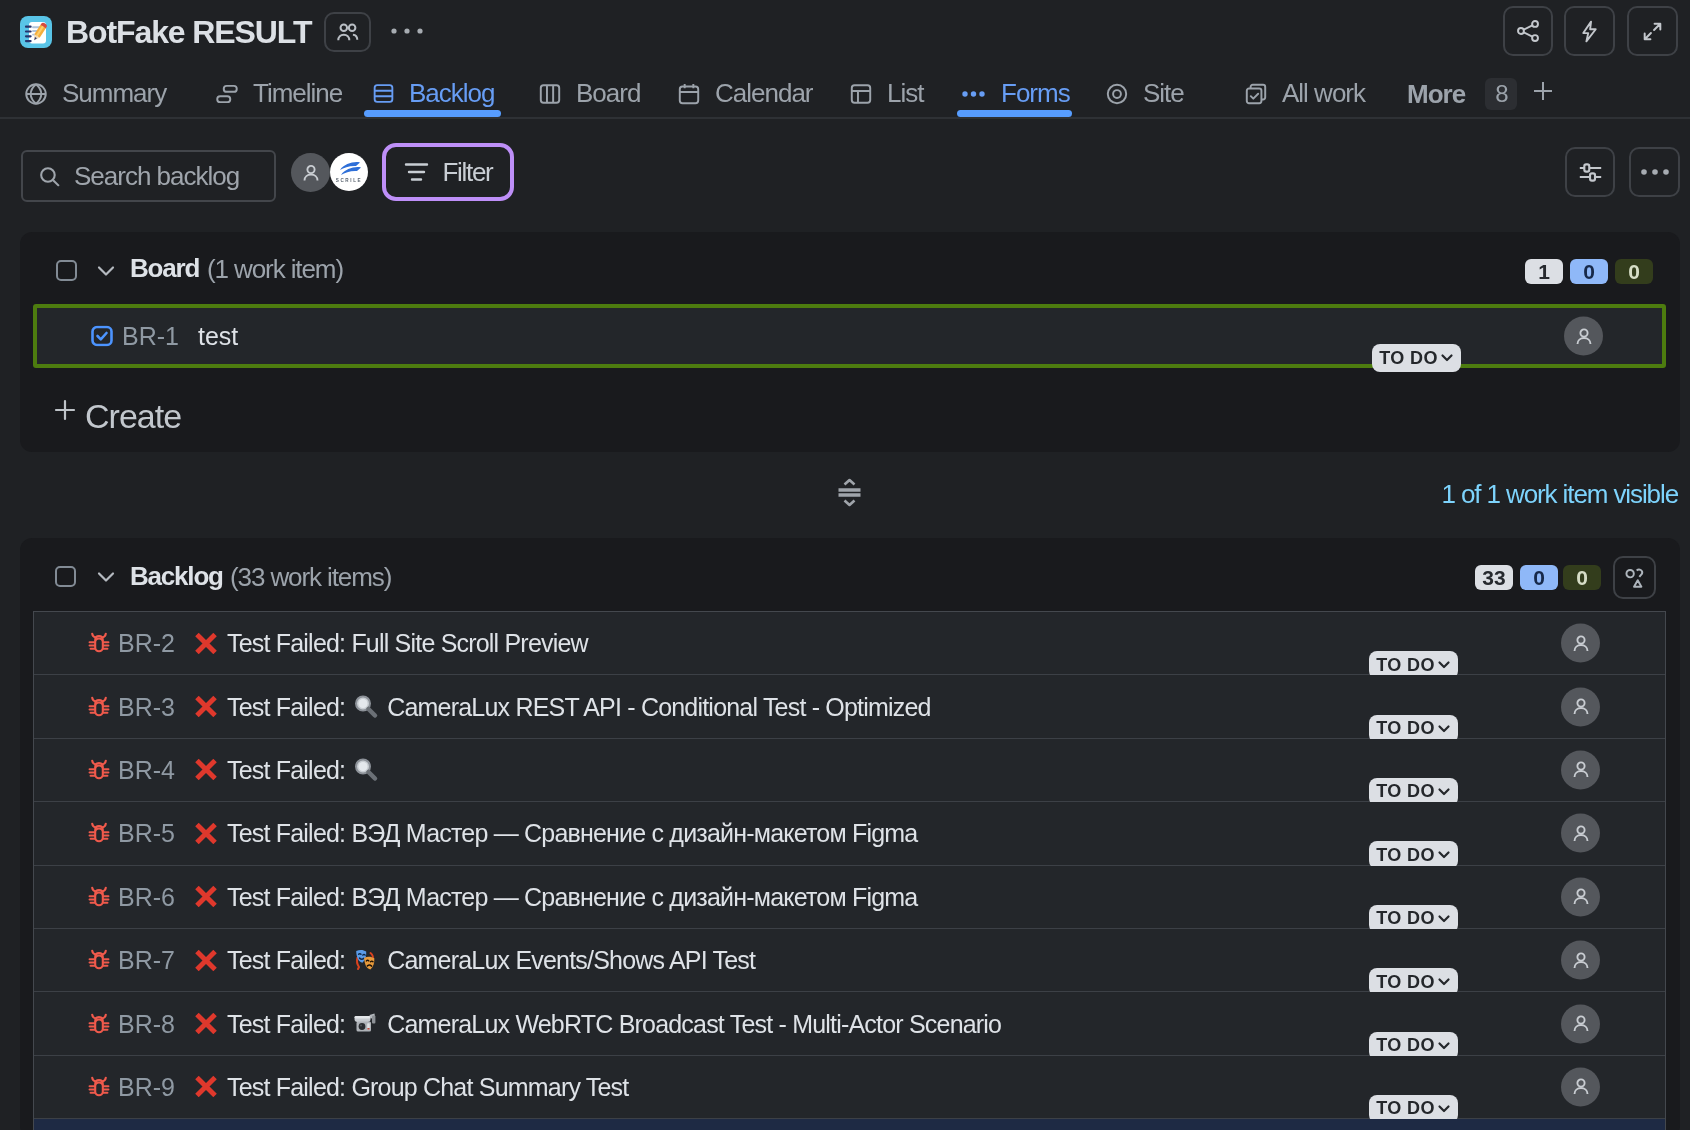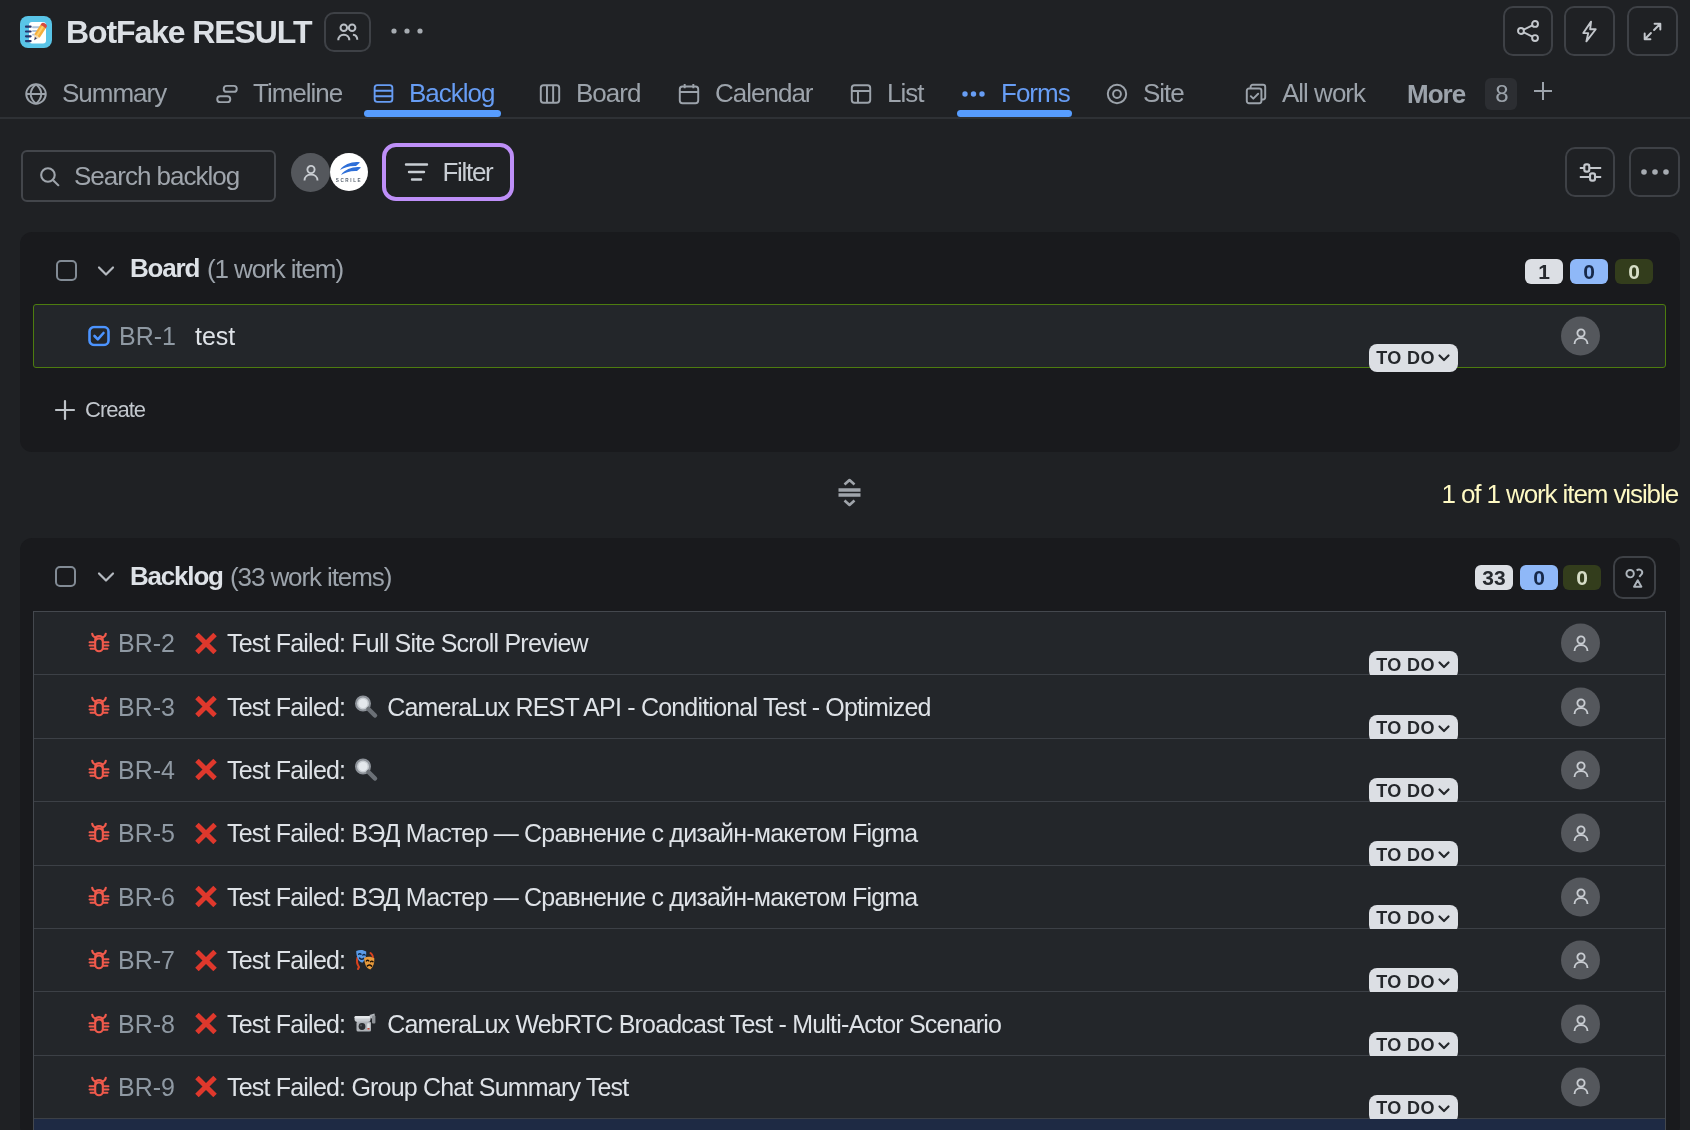--- a/index.html
+++ b/index.html
@@ -204,21 +204,21 @@
   <div class="ckbox" style="left:36px; top:28px;"></div>
   <svg class="abs" style="left:77px; top:33px;" width="18" height="12" viewBox="0 0 18 12" fill="none" stroke="#B5BAC0" stroke-width="2.2" stroke-linecap="round" stroke-linejoin="round">
     <path d="M2 2.5 L9 9.5 L16 2.5"></path>
   </svg>
   <div class="abs" style="left:110px; top:21px; font-size:26px; font-weight:bold; letter-spacing:-1.2px;">Board</div>
   <div class="abs" style="left:187px; top:22px; font-size:26px; color:#9CA3AB; letter-spacing:-1.1px;">(1 work item)</div>
   <div class="badge b-grey" style="left:1505px; top:27px;">1</div>
   <div class="badge b-blue" style="left:1550px; top:27px;">0</div>
   <div class="badge b-olive" style="left:1595px; top:27px;">0</div>
 
-  <div class="abs row" style="left:13px; top:72px; width:1633px; height:64px; border:1px solid #4d7c0f; border-radius:3px;">
+  <div class="abs row" style="left:13px; top:72px; width:1633px; height:64px; border:4px solid #4d7c0f; border-radius:3px;">
     <svg class="abs" style="left:54px; top:50%; transform:translateY(-50%);" width="22" height="21" viewBox="0 0 22 21" fill="none">
       <rect x="1.5" y="1.5" width="19" height="18" rx="4.5" stroke="#4C94FF" stroke-width="2.6"></rect>
       <path d="M6.5 10.5 L9.8 13.8 L15.5 7.5" stroke="#4C94FF" stroke-width="2.6" stroke-linecap="round" stroke-linejoin="round"></path>
     </svg>
     <div class="key" style="left:85px;">BR-1</div>
     <div class="title" style="left:161px; letter-spacing:0;">test</div>
     <div class="pill">
       <span>TO DO</span>
       <svg width="14" height="10" viewBox="0 0 14 10" fill="none" stroke="#24272B" stroke-width="2.2" stroke-linecap="round" stroke-linejoin="round">
           <path d="M2.5 2.5 L7 7 L11.5 2.5"></path>
@@ -228,29 +228,29 @@
       <svg width="24" height="24" viewBox="0 0 24 24" fill="none" stroke="#C9CDD2" stroke-width="1.9">
         <circle cx="12" cy="8.5" r="3.6"></circle>
           <path d="M5.5 19.5 c0-3.6 2.9-6 6.5-6 s6.5 2.4 6.5 6"></path>
       </svg>
     </div>
   </div>
 
   <svg class="abs" style="left:33px; top:166px;" width="24" height="24" viewBox="0 0 24 24" fill="none" stroke="#BEC3C8" stroke-width="2.2" stroke-linecap="round">
     <path d="M12 3 v18 M3 12 h18"></path>
   </svg>
-  <div class="abs" style="left:65px; top:165px; font-size:22px; color:#C2C7CD; letter-spacing:-1px;">Create</div>
+  <div class="abs" style="left:65px; top:165px; font-size:34px; color:#C2C7CD; letter-spacing:-1px;">Create</div>
 </div>
 
 <svg class="abs" style="left:837px; top:478px;" width="25" height="29" viewBox="0 0 25 29" fill="none" stroke="#9FA4AA" stroke-width="2.6" stroke-linejoin="round">
   <path d="M7.5 6.5 L12.5 2 L17.5 6.5"></path>
   <path d="M1.5 12 h22 M1.5 17 h22" stroke-width="3.4"></path>
   <path d="M7.5 22.5 L12.5 27 L17.5 22.5"></path>
 </svg>
-<div class="abs" style="right:12px; top:479px; font-size:26px; color:#fef9c3; letter-spacing:-1.1px;">1 of 1 work item visible</div>
+<div class="abs" style="right:12px; top:479px; font-size:26px; color:#7dd3fc; letter-spacing:-1.1px;">1 of 1 work item visible</div>
 
 <div class="sec" style="top:538px; height:600px;">
   <div class="ckbox" style="left:35px; top:28px;"></div>
   <svg class="abs" style="left:77px; top:33px;" width="18" height="12" viewBox="0 0 18 12" fill="none" stroke="#B5BAC0" stroke-width="2.2" stroke-linecap="round" stroke-linejoin="round">
     <path d="M2 2.5 L9 9.5 L16 2.5"></path>
   </svg>
   <div class="abs" style="left:110px; top:23px; font-size:26px; font-weight:bold; letter-spacing:-1.2px;">Backlog</div>
   <div class="abs" style="left:210px; top:24px; font-size:26px; color:#9CA3AB; letter-spacing:-1.1px;">(33 work items)</div>
   <div class="badge b-grey" style="left:1455px; top:27px;">33</div>
   <div class="badge b-blue" style="left:1500px; top:27px;">0</div>
@@ -397,20 +397,21 @@
         </svg>
       <div class="key">BR-7</div>
       <div class="title">
           <svg class="cross">
             <use href="#crossico"></use>
           </svg>
           <span>Test Failed: </span>
           <svg class="emo">
             <use href="#maskico"></use>
           </svg>
+          <span> CameraLux Events/Shows API Test</span>
         </div>
       <div class="pill">
           <span>TO DO</span>
           <svg width="14" height="10" viewBox="0 0 14 10" fill="none" stroke="#24272B" stroke-width="2.2" stroke-linecap="round" stroke-linejoin="round">
             <path d="M2.5 2.5 L7 7 L11.5 2.5"></path>
           </svg>
         </div>
       <div class="avatar">
           <svg width="24" height="24" viewBox="0 0 24 24" fill="none" stroke="#C9CDD2" stroke-width="1.9">
             <circle cx="12" cy="8.5" r="3.6"></circle>

